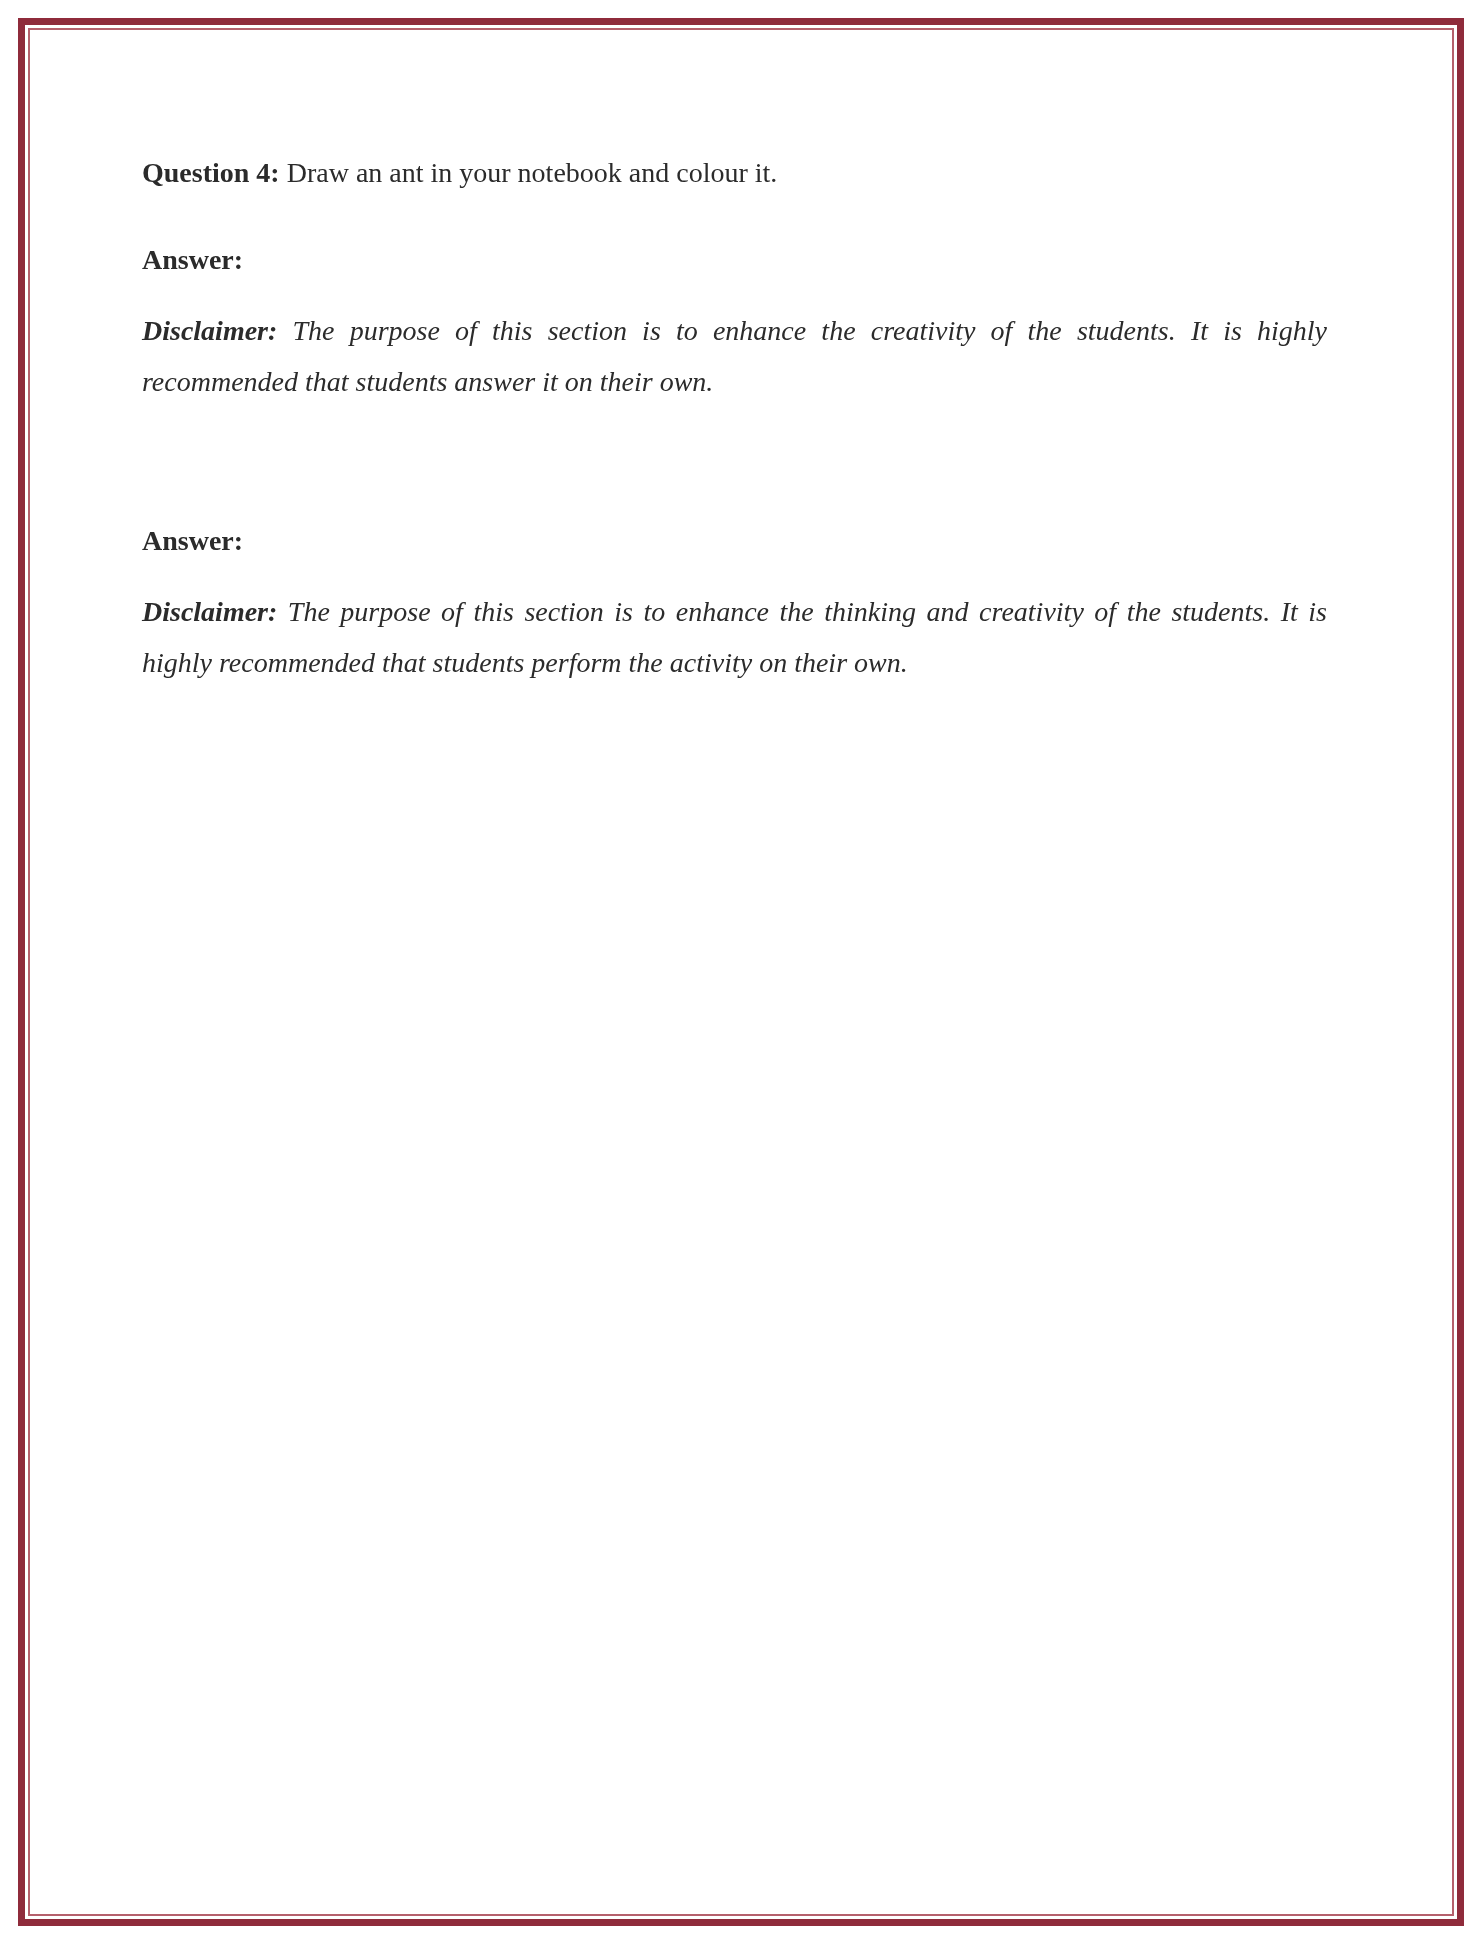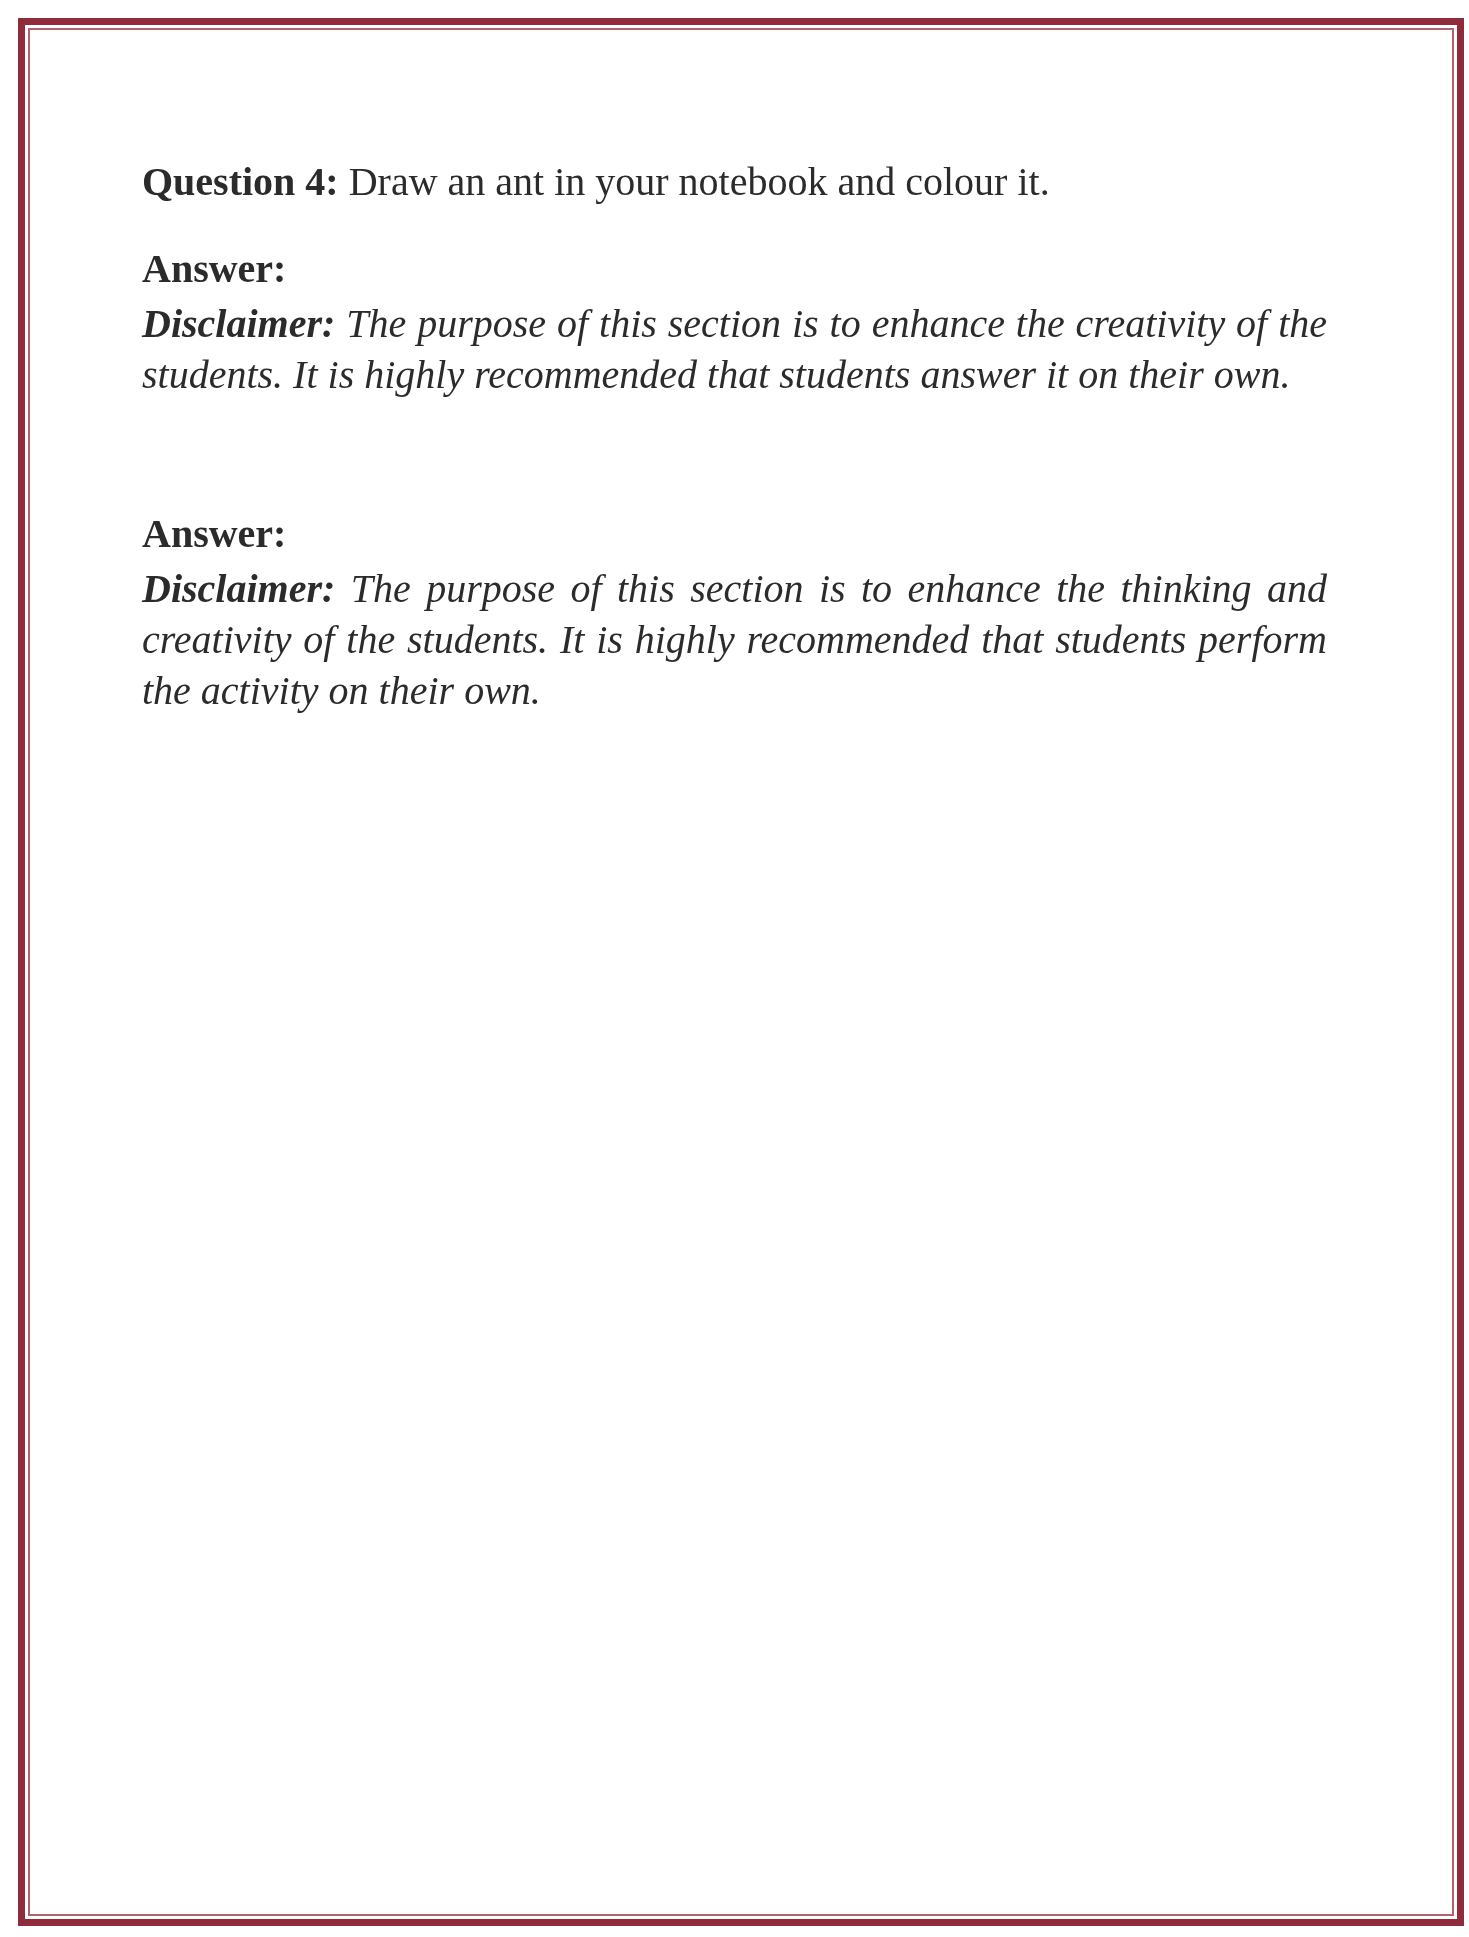--- a/index.html
+++ b/index.html
@@ -6,29 +6,29 @@
   body { width: 1469px; height: 1937px; position: relative; overflow: hidden; }
   .frame-outer {
     position: absolute; left: 18px; top: 18px; width: 1446px; height: 1908px;
     box-sizing: border-box; border: 7px solid #8f2b3b;
   }
   .frame-inner {
     position: absolute; left: 28px; top: 28px; width: 1426px; height: 1888px;
     box-sizing: border-box; border: 2px solid #b5606c;
   }
   .content {
-    position: absolute; left: 142px; top: 156px; width: 1185px;
+    position: absolute; left: 142px; top: 147px; width: 1185px;
     font-family: "Liberation Serif", "DejaVu Serif", serif;
-    color: #2b2b2b; font-size: 40px; line-height: 51px;
+    color: #2b2b2b; font-size: 28px; line-height: 51px;
   }
   .block { margin: 0; }
   .q { text-align: justify; }
   .q b { font-weight: bold; }
   .ans { font-weight: bold; margin-top: 36px; }
-  .disc { font-style: italic; margin-top: 4px; text-align: justify; }
+  .disc { font-style: italic; margin-top: 20px; text-align: justify; }
   .disc b { font-weight: bold; }
   .gap { height: 72px; }
 </style>
 </head>
 <body>
 
 <div class="frame-outer"></div>
 <div class="frame-inner"></div>
 
 <div class="content">

